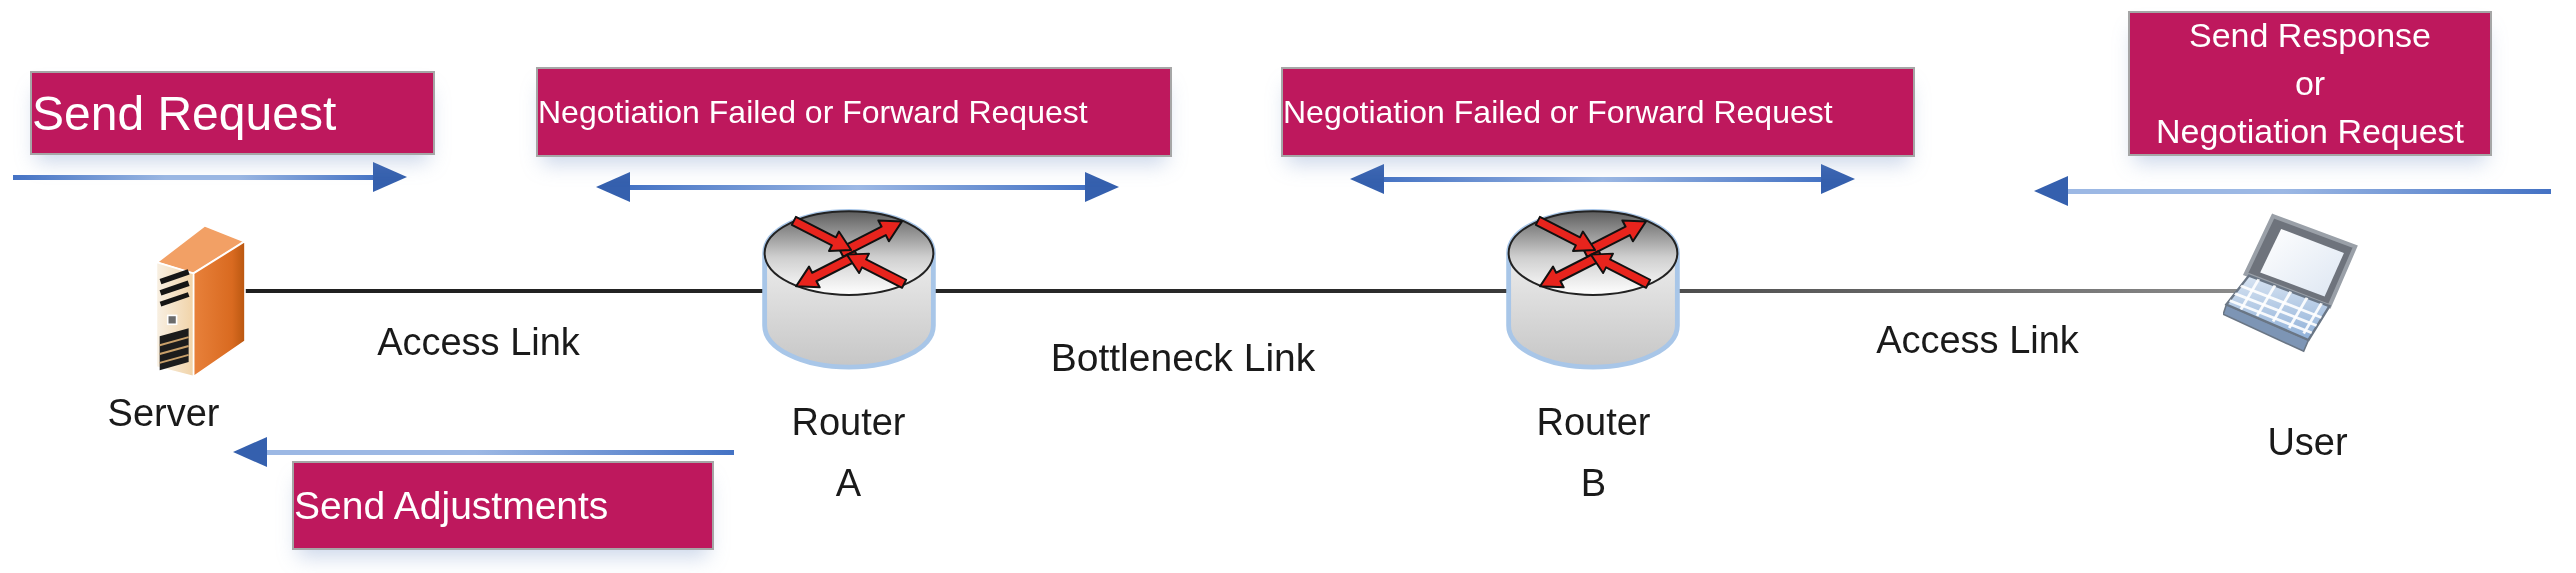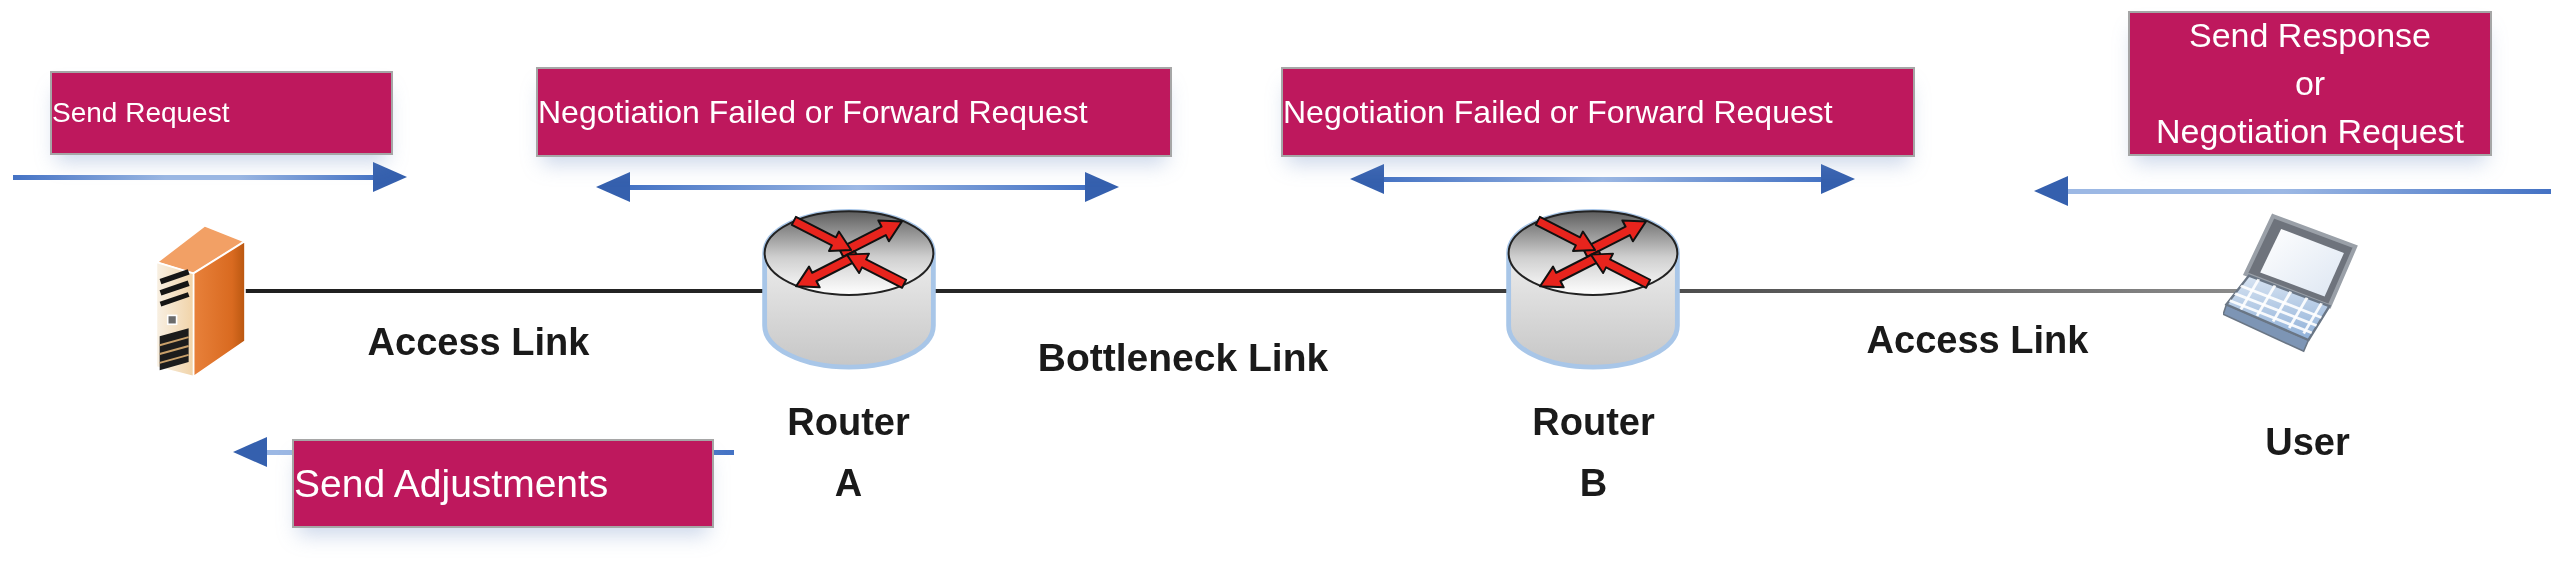--- a/index.html
+++ b/index.html
@@ -3,21 +3,21 @@
 <meta charset="utf-8">
 <style>
   html,body{margin:0;padding:0;background:#ffffff;}
   #stage{position:relative;width:2576px;height:574px;background:#ffffff;overflow:hidden;
          font-family:"Liberation Sans",sans-serif;}
   
   .msgbox{position:absolute;background:#be185d;border:2.4px solid #A6A6A6;box-sizing:border-box;
           color:#FFFFFF;display:flex;align-items:center;justify-content:space-between;text-align:center;
           box-shadow:0 13px 19.3px -6.4px rgba(120,150,200,.38);z-index:4;}
   
-  .lbl{position:absolute;color:#1A1A1A;text-align:center;z-index:3;line-height:1.1;font-weight:bold;}
+  .lbl{position:absolute;color:#1A1A1A;text-align:center;z-index:3;line-height:1.1;}
   
   .arrow{position:absolute;height:32px;z-index:2;}
   .arrow .shaft{position:absolute;top:13.7px;height:5.6px;}
   .arrow .head{position:absolute;top:0.8px;width:0;height:0;
                border-top:15.3px solid transparent;border-bottom:15.3px solid transparent;}
   .arrow.right .shaft{left:1.6px;right:31px;background:linear-gradient(90deg,#4472C4 0%,#9CB8E4 42%,#9CB8E4 62%,#4472C4 100%);}
   .arrow.right .head{right:0;border-left:34px solid #3560AE;}
   .arrow.left .shaft{left:31px;right:1.6px;background:linear-gradient(90deg,#9CB8E4 0%,#9CB8E4 45%,#4472C4 100%);}
   .arrow.left .head{left:0;border-right:34px solid #3560AE;}
   .arrow.double .shaft{left:31px;right:31px;background:linear-gradient(90deg,#4472C4 0%,#9CB8E4 50%,#4472C4 100%);}
@@ -28,39 +28,39 @@
              background:linear-gradient(90deg,#1f1f1f 0%,#2a2a2a 55%,#8c8c8c 100%);}
   .icon{position:absolute;z-index:3;}
 </style>
 </head>
 <body>
 
 <div id="stage">
 
   <div id="link-line"></div>
 
-  <div class="msgbox" style="left:30px;top:71px;width:343px;height:84px;font-size:28px;margin-left:20px;">
+  <div class="msgbox" style="left:30px;top:71px;width:405px;height:84px;font-size:48px;">
     <span>Send Request</span>
   </div>
 
   <div class="msgbox" style="left:536px;top:67px;width:636px;height:90px;font-size:32px;">
     <span>Negotiation Failed or Forward Request</span>
   </div>
 
   <div class="msgbox" style="left:1281px;top:67px;width:634px;height:90px;font-size:32px;">
     <span>Negotiation Failed or Forward Request</span>
   </div>
 
   <div class="msgbox" style="left:2128px;top:11.3px;width:364px;height:145px;font-size:34px;flex-direction:column;line-height:45px;">
     <span>Send Response</span>
     <span>or</span>
     <span>Negotiation Request</span>
   </div>
 
-  <div class="msgbox" style="left:292px;top:439px;width:422px;height:89px;font-size:39px;">
+  <div class="msgbox" style="left:292px;top:461px;width:422px;height:89px;font-size:39px;">
     <span>Send Adjustments</span>
   </div>
 
   <div class="arrow right" style="left:11.3px;top:161px;width:396px;">
     <div class="shaft"></div>
     <div class="head"></div>
   </div>
 
   <div class="arrow double" style="left:596px;top:171px;width:523px;">
     <div class="shaft"></div>
@@ -189,20 +189,21 @@
         <line x1="8" y1="115" x2="110" y2="155"></line>
         <line x1="48" y1="82" x2="22" y2="126"></line>
         <line x1="68" y1="90" x2="42" y2="134"></line>
         <line x1="88" y1="97" x2="62" y2="141"></line>
         <line x1="108" y1="105" x2="82" y2="149"></line>
         <line x1="126" y1="112" x2="100" y2="156"></line>
       </g>
     </svg>
   </div>
 
+  <div class="lbl" style="left:63px;top:393px;width:201px;font-size:38px;">Server</div>
 
   <div class="lbl" style="left:748px;top:402px;width:201px;font-size:38px;">
     <div>Router</div>
     <div style="margin-top:19.3px;">A</div>
   </div>
 
   <div class="lbl" style="left:1493px;top:402px;width:201px;font-size:38px;">
     <div>Router</div>
     <div style="margin-top:19.3px;">B</div>
   </div>

